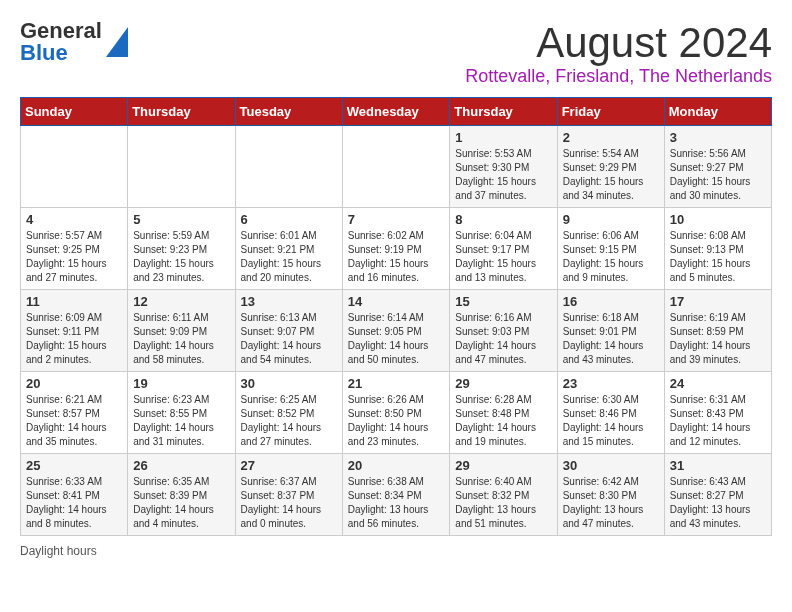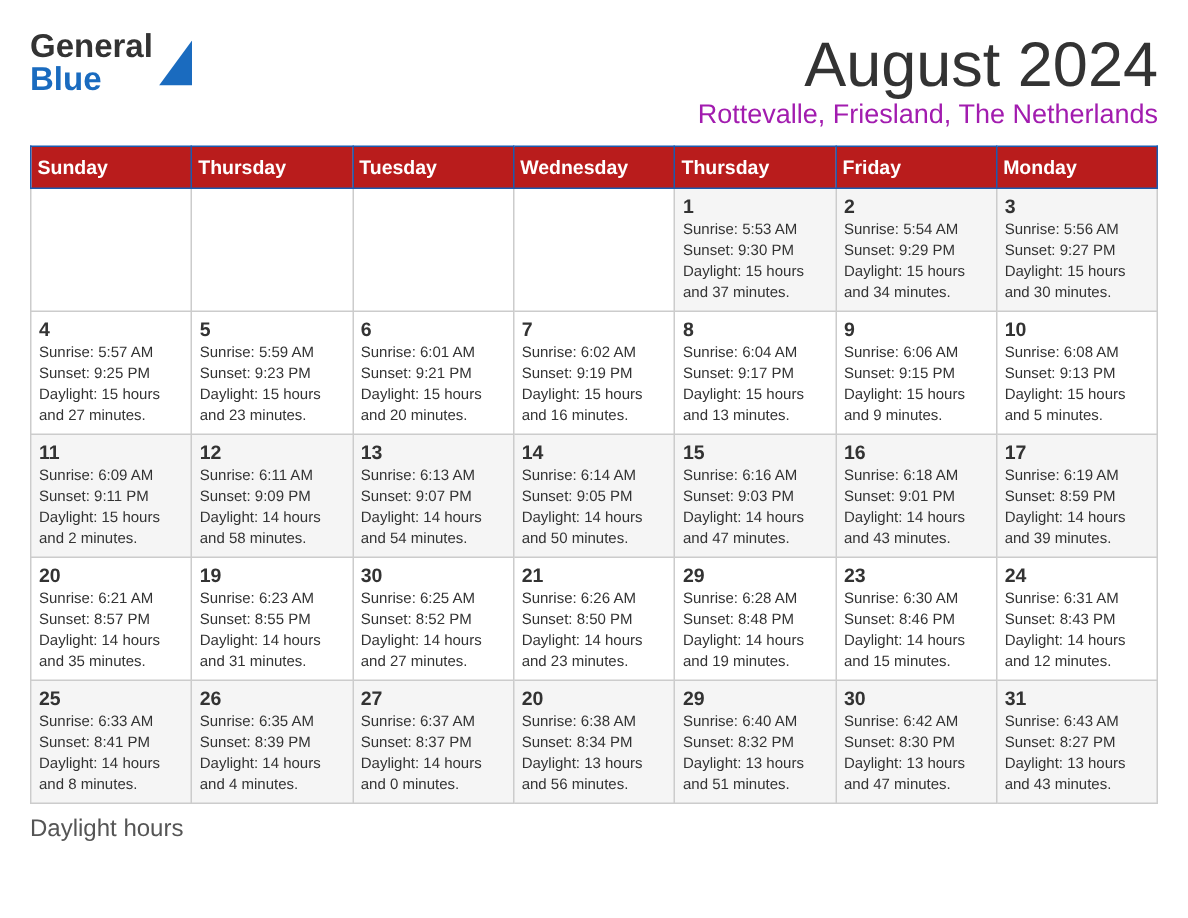--- a/index.html
+++ b/index.html
@@ -72,21 +72,21 @@
     .day-info {
       color: #333;
       font-size: 10px;
       line-height: 1.4;
     }
     .empty-cell {
       background: #fff !important;
     }
     .footer-note {
       margin-top: 8px;
-      font-size: 16px;
+      font-size: 12px;
       color: #555;
     }
   </style>
 </head>
 <body>
 
 <div class="header-section">
   <div class="logo">
     <div style="display:flex; align-items:center; gap:0px;">
       <div style="display:flex; flex-direction:column; line-height:1;">

